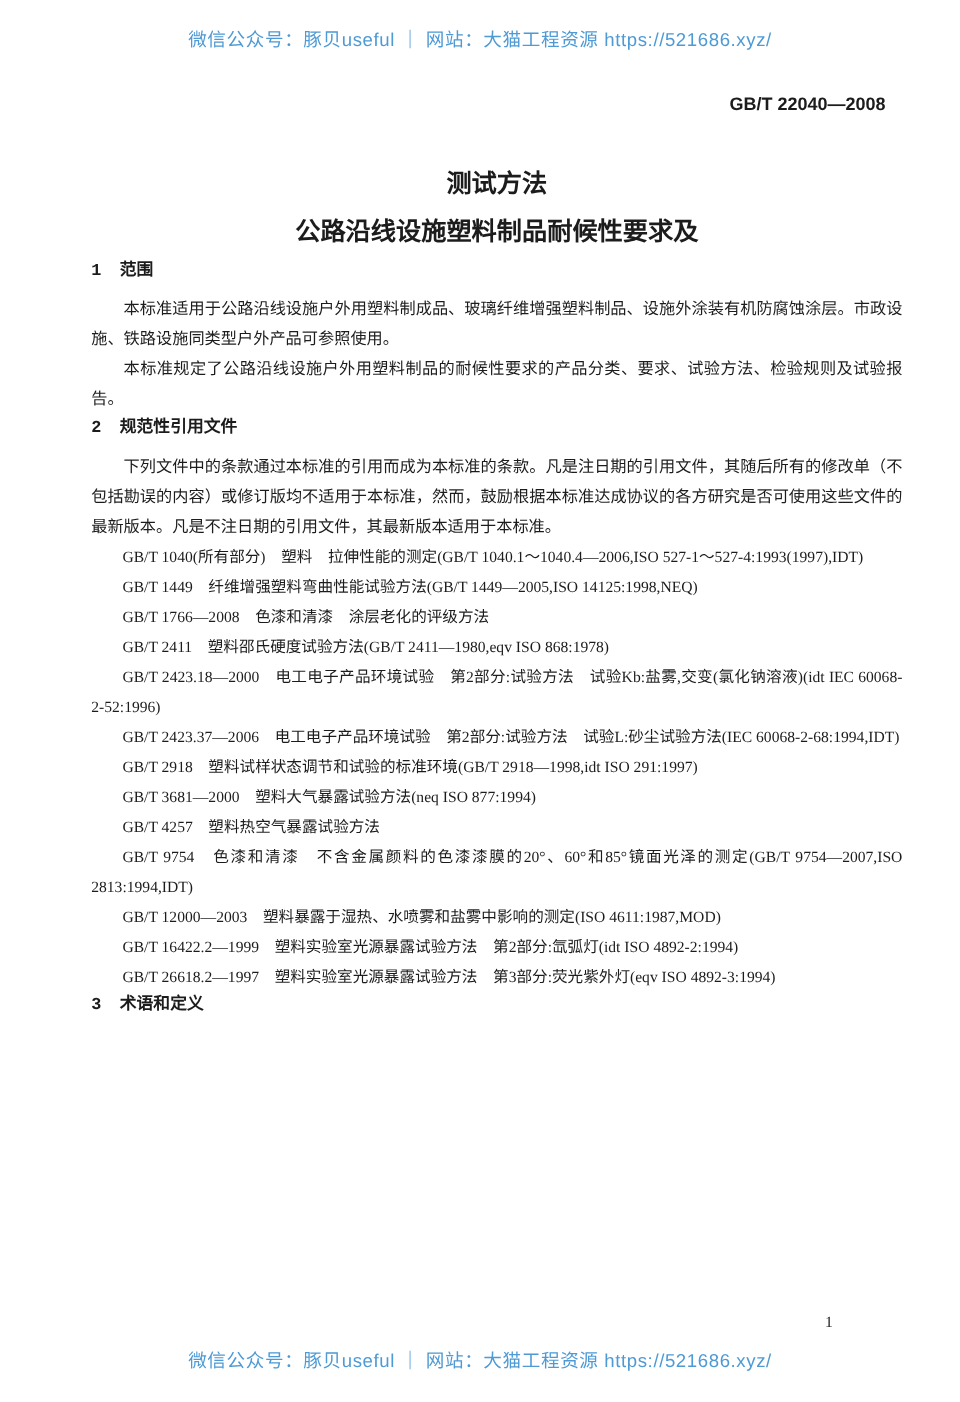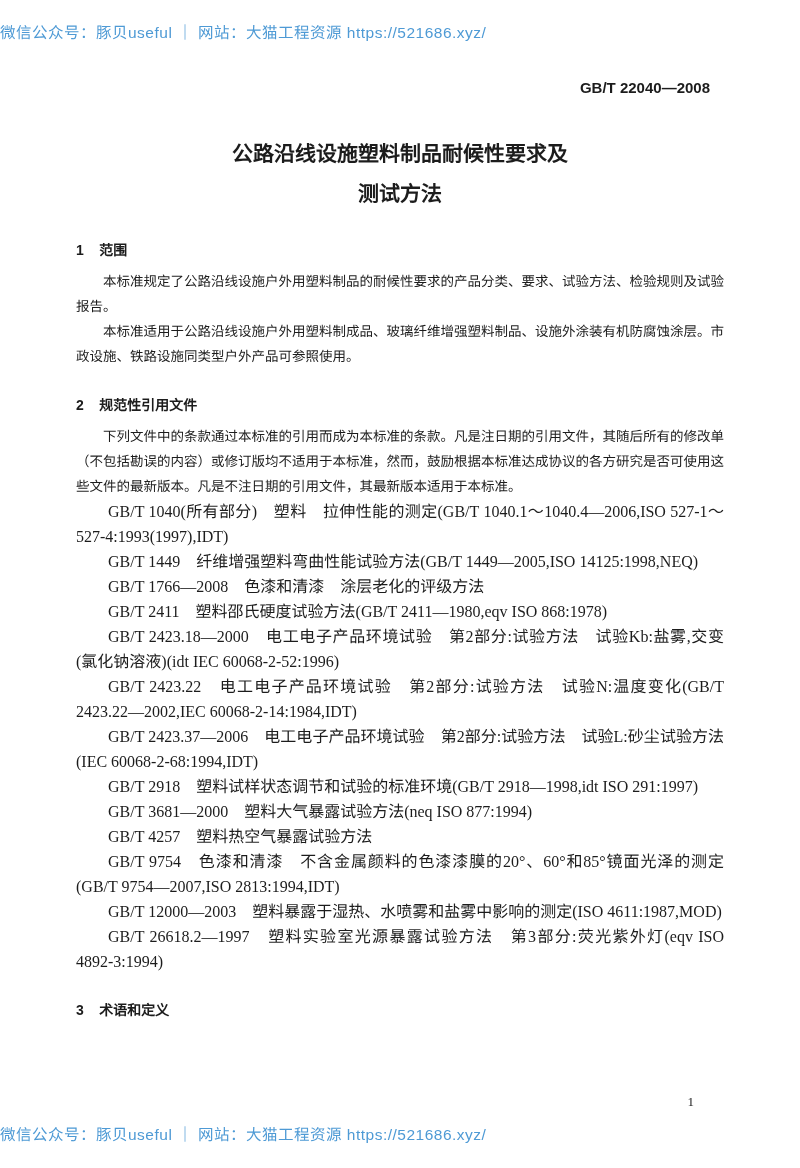--- a/index.html
+++ b/index.html
@@ -10,64 +10,63 @@
     background: #ffffff;
     font-family: "Liberation Serif", "DejaVu Serif", serif;
     color: #1c1c1c;
     position: relative;
     overflow: hidden;
   }
   .watermark {
     position: absolute;
     left: 0;
     width: 100%;
-    text-align: left;
+    text-align: center;
     color: #4e9ad5;
     font-family: "Liberation Sans", "DejaVu Sans", sans-serif;
     font-size: 15.5px;
     letter-spacing: 0.5px;
     white-space: nowrap;
   }
   .watermark.top { top: 20px; }
   .watermark.bottom { bottom: 24px; }
-  .content { padding: 78px 76px 0 76px; }
+  .content { padding: 78px 48px 0 76px; }
   .std-number {
     text-align: right;
     padding-right: 14px;
     font-family: "Liberation Sans", "DejaVu Sans", sans-serif;
     font-weight: bold;
     font-size: 15px;
     line-height: 20px;
   }
   .doc-title {
     margin-top: 36px;
     text-align: center;
     font-family: "Liberation Sans", "DejaVu Sans", sans-serif;
     font-weight: bold;
     font-size: 21px;
     line-height: 40px;
   }
   .sec-heading {
-    margin-top: 24px;
     margin-bottom: 7px;
-    font-family: Liberation Sans, sans-serif;
+    font-family: Liberation Mono, monospace;
     font-weight: bold;
     font-size: 14px;
     line-height: 24px;
   }
   .sec-heading .num { margin-right: 1.1em; }
   .para {
     font-size: 13.5px;
     line-height: 25px;
     text-indent: 2em;
     text-align: justify;
   }
   .ref-list { margin: 0; }
   .ref-item {
-    font-size: 16px;
+    font-size: 13px;
     line-height: 25px;
     text-indent: 2em;
     text-align: justify;
   }
   .page-number {
     position: absolute;
     right: 106px;
     bottom: 58px;
     font-size: 13px;
     line-height: 16px;
@@ -76,47 +75,47 @@
 </head>
 <body>
 
 <div class="watermark top">微信公众号：豚贝useful ｜ 网站：大猫工程资源 https://521686.xyz/</div>
 
 <div class="content">
 
   <div class="std-number">GB/T 22040—2008</div>
 
   <div class="doc-title">
+    <div>测试方法</div>
     <div>公路沿线设施塑料制品耐候性要求及</div>
-    <div>测试方法</div>
   </div>
 
   <div class="sec-heading">
     <span class="num">1</span><span>范围</span>
   </div>
+  <div class="para">本标准适用于公路沿线设施户外用塑料制成品、玻璃纤维增强塑料制品、设施外涂装有机防腐蚀涂层。市政设施、铁路设施同类型户外产品可参照使用。</div>
   <div class="para">本标准规定了公路沿线设施户外用塑料制品的耐候性要求的产品分类、要求、试验方法、检验规则及试验报告。</div>
-  <div class="para">本标准适用于公路沿线设施户外用塑料制成品、玻璃纤维增强塑料制品、设施外涂装有机防腐蚀涂层。市政设施、铁路设施同类型户外产品可参照使用。</div>
 
   <div class="sec-heading">
     <span class="num">2</span><span>规范性引用文件</span>
   </div>
   <div class="para">下列文件中的条款通过本标准的引用而成为本标准的条款。凡是注日期的引用文件，其随后所有的修改单（不包括勘误的内容）或修订版均不适用于本标准，然而，鼓励根据本标准达成协议的各方研究是否可使用这些文件的最新版本。凡是不注日期的引用文件，其最新版本适用于本标准。</div>
   <div class="ref-list">
       <div class="ref-item">GB/T 1040(所有部分)　塑料　拉伸性能的测定(GB/T 1040.1～1040.4—2006,ISO 527-1～527-4:1993(1997),IDT)</div>
       <div class="ref-item">GB/T 1449　纤维增强塑料弯曲性能试验方法(GB/T 1449—2005,ISO 14125:1998,NEQ)</div>
       <div class="ref-item">GB/T 1766—2008　色漆和清漆　涂层老化的评级方法</div>
       <div class="ref-item">GB/T 2411　塑料邵氏硬度试验方法(GB/T 2411—1980,eqv ISO 868:1978)</div>
       <div class="ref-item">GB/T 2423.18—2000　电工电子产品环境试验　第2部分:试验方法　试验Kb:盐雾,交变(氯化钠溶液)(idt IEC 60068-2-52:1996)</div>
-      <div class="ref-item">GB/T 2423.22　电工电子产品环境试验　第2部分:试验方法　试验N:温度变化(GB/T 2423.22—2002,IEC 60068-2-14:1984,IDT)</div>
       <div class="ref-item">GB/T 2423.37—2006　电工电子产品环境试验　第2部分:试验方法　试验L:砂尘试验方法(IEC 60068-2-68:1994,IDT)</div>
       <div class="ref-item">GB/T 2918　塑料试样状态调节和试验的标准环境(GB/T 2918—1998,idt ISO 291:1997)</div>
       <div class="ref-item">GB/T 3681—2000　塑料大气暴露试验方法(neq ISO 877:1994)</div>
       <div class="ref-item">GB/T 4257　塑料热空气暴露试验方法</div>
       <div class="ref-item">GB/T 9754　色漆和清漆　不含金属颜料的色漆漆膜的20°、60°和85°镜面光泽的测定(GB/T 9754—2007,ISO 2813:1994,IDT)</div>
       <div class="ref-item">GB/T 12000—2003　塑料暴露于湿热、水喷雾和盐雾中影响的测定(ISO 4611:1987,MOD)</div>
+      <div class="ref-item">GB/T 16422.2—1999　塑料实验室光源暴露试验方法　第2部分:氙弧灯(idt ISO 4892-2:1994)</div>
       <div class="ref-item">GB/T 26618.2—1997　塑料实验室光源暴露试验方法　第3部分:荧光紫外灯(eqv ISO 4892-3:1994)</div>
     </div>
 
   <div class="sec-heading">
     <span class="num">3</span><span>术语和定义</span>
   </div>
 
 </div>
 
 <div class="page-number">1</div>

